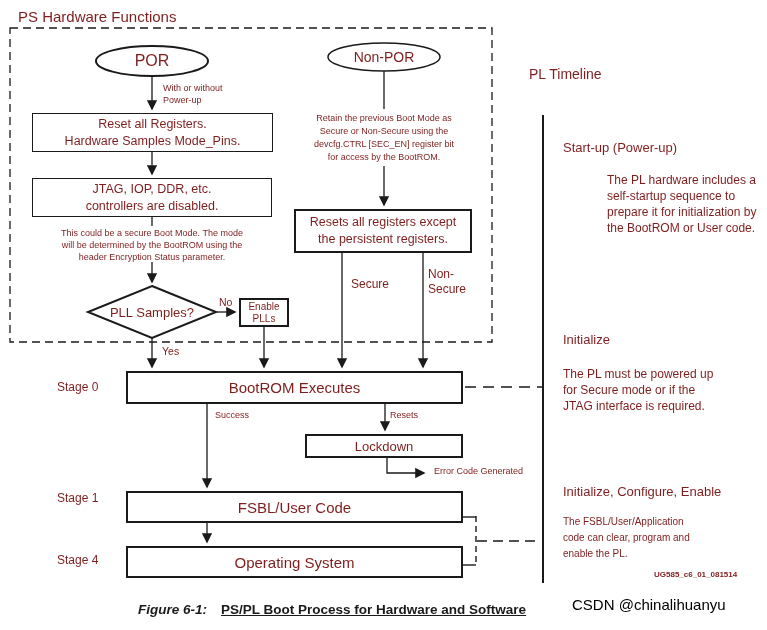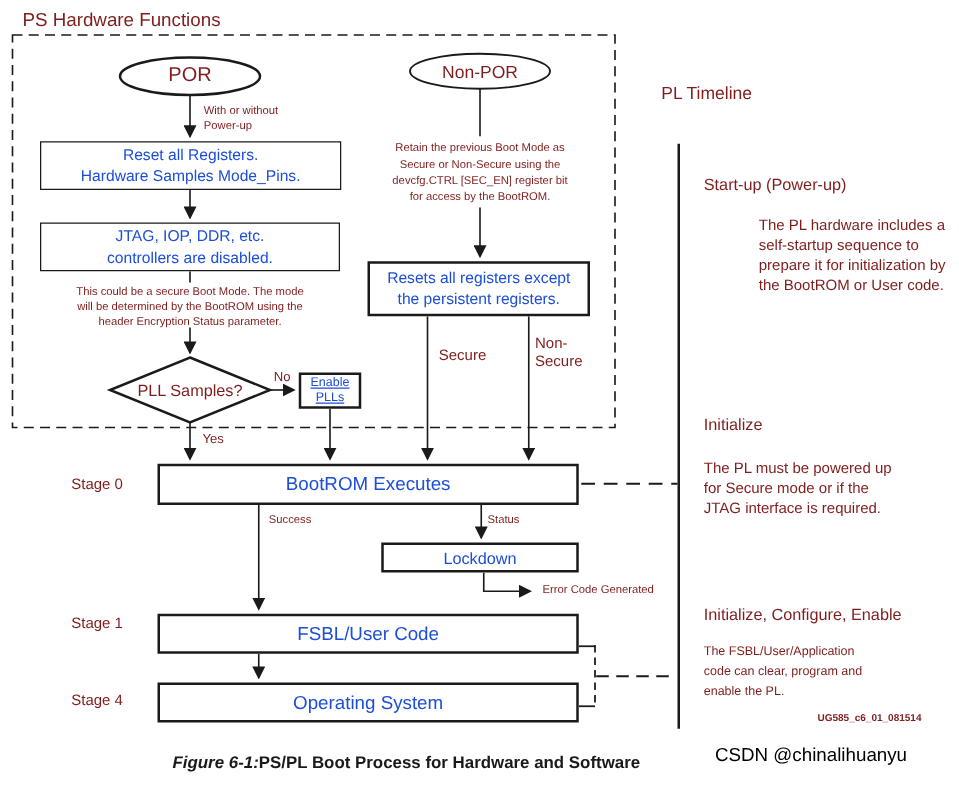--- a/index.html
+++ b/index.html
@@ -3,26 +3,26 @@
 <meta charset="utf-8">
 <style>
   html,body{margin:0;padding:0;background:#fff;}
   .stage{position:relative;width:767px;height:630px;background:#ffffff;overflow:hidden;
          font-family:"Liberation Sans",sans-serif;color:#1a1a1a;}
   svg.layer{position:absolute;left:0;top:0;z-index:1;}
   .t{position:absolute;color:#7f1d1d;white-space:nowrap;z-index:3;}
   .ctr{text-align:center;}
   .box{position:absolute;box-sizing:border-box;background:#fff;border:2px solid #1a1a1a;
        display:flex;flex-direction:column;justify-content:center;align-items:center;
-       text-align:center;color:#1d4ed8;z-index:2;}
+       text-align:center;color:#7f1d1d;z-index:2;}
   .thin{border-width:1.5px;}
   .wm{position:absolute;z-index:2;color:#000000;}
   .cap{position:absolute;z-index:4;}
   .cap .fl{font-style:italic;font-weight:600;}
-  .cap .ft{font-weight:bold;}
+  .cap .ft{font-weight:bold;margin-left:14px;text-decoration:underline;}
   .note{line-height:12px;font-size:9px;}
 </style>
 </head>
 <body>
 
 <div class="stage">
 
   <svg class="layer" width="767" height="630" viewBox="0 0 767 630">
     <defs>
       <marker id="arr" viewBox="0 0 10 10" refX="8.5" refY="5" markerWidth="8" markerHeight="8" orient="auto">
@@ -97,40 +97,40 @@
 
   <div class="box" style="left:294px;top:209px;width:178px;height:44px;font-size:12.5px;line-height:17px;">
     <div>Resets all registers except</div>
     <div>the persistent registers.</div>
   </div>
 
   <div class="t ctr" style="left:102px;top:305px;width:100px;font-size:13px;">PLL Samples?</div>
   <div class="t" style="left:219px;top:296px;font-size:10.5px;">No</div>
   <div class="t" style="left:162px;top:345px;font-size:10.5px;">Yes</div>
 
-  <div class="box" style="left:239px;top:298px;width:50px;height:29px;font-size:10px;line-height:12px;text-decoration:underline;">
+  <div class="box" style="left:239px;top:298px;width:50px;height:29px;font-size:10px;line-height:12px;">
     <div>Enable</div>
     <div>PLLs</div>
   </div>
 
   <div class="t" style="left:351px;top:277px;font-size:12px;">Secure</div>
   <div class="t" style="left:428px;top:267px;font-size:12px;line-height:15px;">
     <div>Non-</div>
     <div>Secure</div>
   </div>
 
   <div class="t" style="left:57px;top:380px;font-size:12px;">Stage 0</div>
   <div class="t" style="left:57px;top:491px;font-size:12px;">Stage 1</div>
   <div class="t" style="left:57px;top:553px;font-size:12px;">Stage 4</div>
 
   <div class="box" style="left:126px;top:371px;width:337px;height:33px;font-size:15px;">
     <div>BootROM Executes</div>
   </div>
   <div class="t" style="left:215px;top:410px;font-size:9px;">Success</div>
-  <div class="t" style="left:390px;top:410px;font-size:9px;">Status</div>
+  <div class="t" style="left:390px;top:410px;font-size:9px;">Resets</div>
   <div class="box" style="left:305px;top:434px;width:158px;height:24px;font-size:13px;">
     <div>Lockdown</div>
   </div>
   <div class="t" style="left:434px;top:466px;font-size:9px;">Error Code Generated</div>
   <div class="box" style="left:126px;top:491px;width:337px;height:32px;font-size:15px;">
     <div>FSBL/User Code</div>
   </div>
   <div class="box" style="left:126px;top:546px;width:337px;height:32px;font-size:15px;">
     <div>Operating System</div>
   </div>

